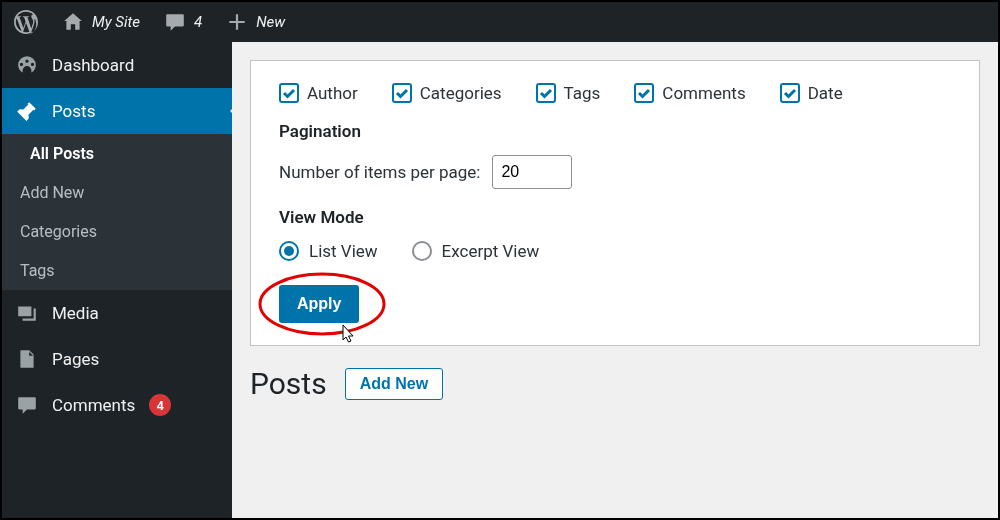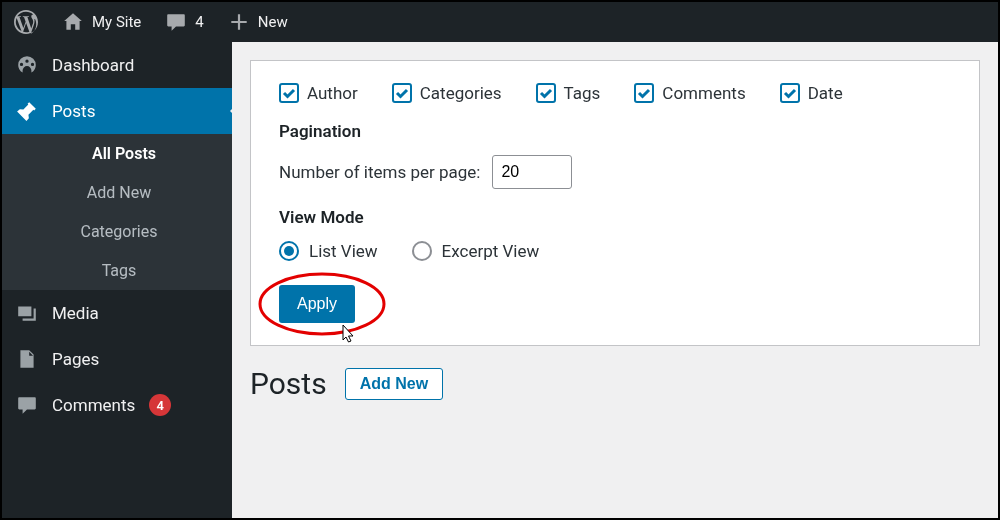--- a/index.html
+++ b/index.html
@@ -1,26 +1,26 @@
 <!DOCTYPE html>
 <html><head>
 <meta charset="utf-8">
 <style>
   * { box-sizing: border-box; margin: 0; padding: 0; }
   html, body { width: 1000px; height: 520px; font-family: -apple-system, BlinkMacSystemFont, "Segoe UI", Roboto, sans-serif; background: #f0f0f1; overflow: hidden; }
   .frame { border: 2px solid #000; width: 1000px; height: 520px; position: relative; }
   
-  .adminbar { background: #1d2327; height: 40px; display: flex; align-items: center; color: #f0f0f1; font-size: 15px; }
+  .adminbar { background: #1d2327; height: 40px; display: flex; align-items: center; color: #f0f0f1; font-size: 15px; font-style: italic; }
   .adminbar .item { display: flex; align-items: center; gap: 8px; padding: 0 12px; height: 100%; cursor: pointer; }
   .adminbar svg { fill: #a7aaad; width: 22px; height: 22px; }
   .adminbar .wp-logo svg { width: 24px; height: 24px; }
   .adminbar .label { color: #f0f0f1; }
   .adminbar .count { color: #f0f0f1; }
   
-  .sidebar { position: absolute; top: 40px; left: 0; bottom: 0; width: 230px; background: #1d2327; color: #f0f0f1; text-align: center; }
+  .sidebar { position: absolute; top: 40px; left: 0; bottom: 0; width: 230px; background: #1d2327; color: #f0f0f1; }
   .sidebar .menu-item { display: flex; align-items: center; gap: 14px; padding: 12px 14px; font-size: 17px; color: #f0f0f1; cursor: pointer; position: relative; }
   .sidebar .menu-item svg { fill: rgba(240,246,252,.6); width: 22px; height: 22px; flex: 0 0 22px; }
   .sidebar .menu-item.active { background: #0073aa; color: #fff; }
   .sidebar .menu-item.active svg { fill: #fff; }
   .sidebar .submenu { background: #2c3338; }
   .sidebar .submenu .sub-item { padding: 10px 14px 10px 18px; font-size: 16px; color: rgba(240,246,252,.7); cursor: pointer; }
   .sidebar .submenu .sub-item.current { font-weight: 600; color: #fff; padding-left: 28px; }
   .arrow-pointer { position: absolute; right: -8px; top: 50%; transform: translateY(-50%); width: 0; height: 0; border-top: 10px solid transparent; border-bottom: 10px solid transparent; border-right: 10px solid #f0f0f1; }
   .badge { background: #d63638; color: #fff; border-radius: 50%; width: 22px; height: 22px; display: inline-flex; align-items: center; justify-content: center; font-size: 13px; font-weight: 600; }
   
@@ -33,21 +33,21 @@
   .checkbox { width: 20px; height: 20px; border: 2px solid #0073aa; border-radius: 3px; display: flex; align-items: center; justify-content: center; background: #fff; }
   .checkbox svg { width: 16px; height: 16px; fill: none; stroke: #0073aa; stroke-width: 3; }
   .field-row { display: flex; align-items: center; gap: 12px; font-size: 17px; color: #2c3338; }
   .num-input { width: 80px; height: 34px; border: 1px solid #8c8f94; border-radius: 3px; padding: 4px 8px; font-size: 16px; }
   .radio-row { display: flex; gap: 34px; }
   .radio-item { display: flex; align-items: center; gap: 10px; font-size: 17px; color: #2c3338; cursor: pointer; }
   .radio { width: 20px; height: 20px; border: 2px solid #0073aa; border-radius: 50%; display: flex; align-items: center; justify-content: center; }
   .radio .dot { width: 10px; height: 10px; background: #0073aa; border-radius: 50%; display: none; }
   .radio.checked .dot { display: block; }
   .radio.unchecked { border-color: #8c8f94; }
-  .apply-btn { background: #0073aa; color: #fff; border: none; padding: 10px 18px; font-size: 16px; border-radius: 3px; cursor: pointer; }
+  .apply-btn { background: #0073aa; color: #fff; border: none; padding: 10px 18px; font-size: 16px; border-radius: 3px; cursor: pointer; font-weight: bold; }
   .apply-wrap { position: relative; display: inline-block; margin-top: 6px; }
   .apply-ellipse { position: absolute; top: -16px; left: -24px; pointer-events: none; }
   .apply-ellipse svg { width: 134px; height: 70px; }
   .cursor { position: absolute; left: 58px; top: 38px; pointer-events: none; }
   .cursor svg { width: 20px; height: 24px; }
   .heading-row { display: flex; align-items: center; gap: 18px; margin-top: 20px; }
   .page-title { font-size: 30px; font-weight: 400; color: #1d2327; }
   .add-new-btn { border: 1px solid #0073aa; background: #fff; color: #0073aa; padding: 6px 14px; font-size: 16px; font-weight: 600; border-radius: 3px; cursor: pointer; }
 </style>
 </head>

